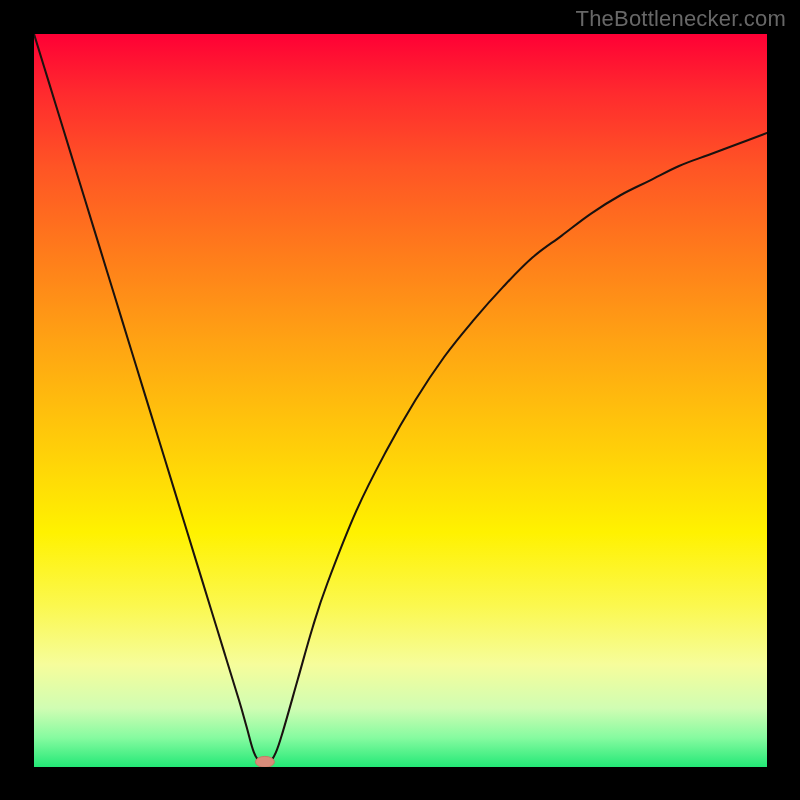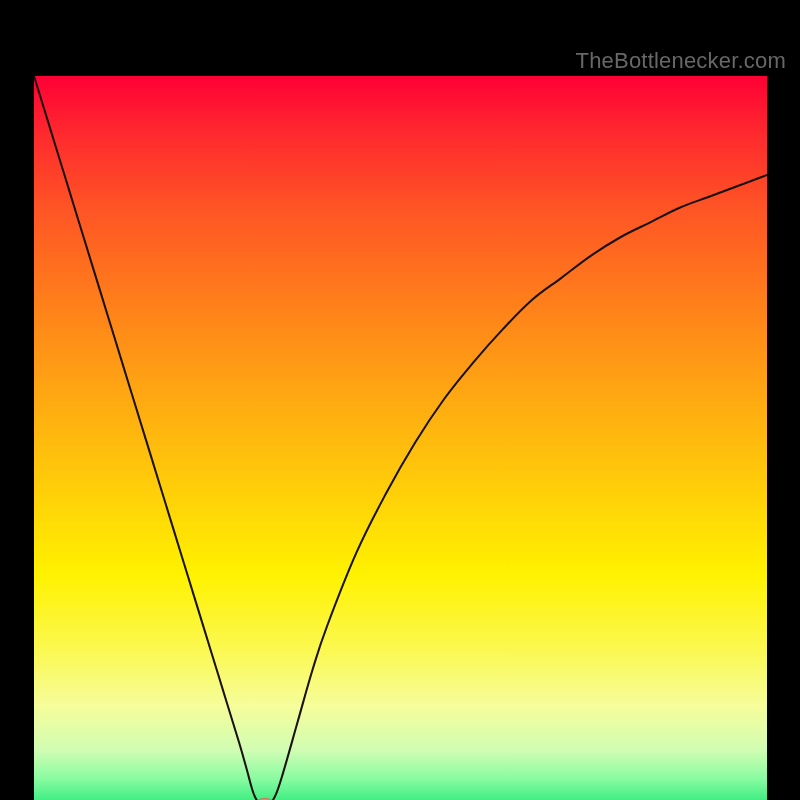--- a/index.html
+++ b/index.html
@@ -8,21 +8,20 @@
     width: 800px;
     height: 800px;
     background: #000;
     font-family: Arial, Helvetica, sans-serif;
   }
   .frame {
     position: relative;
     width: 800px;
     height: 608px;
     background: #000;
-    margin-top: 42px;
   }
   .watermark {
     position: absolute;
     top: 6px;
     right: 14px;
     color: #676767;
     font-size: 22px;
     font-weight: 500;
     letter-spacing: 0.2px;
     z-index: 5;

